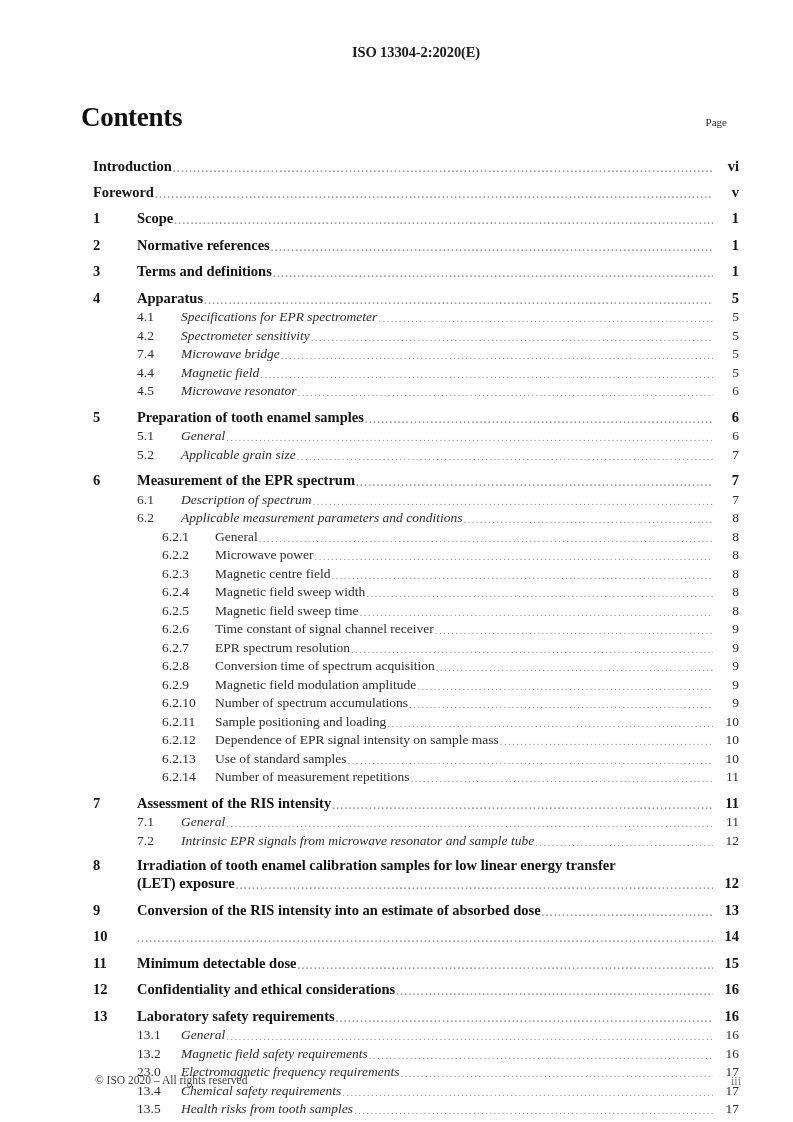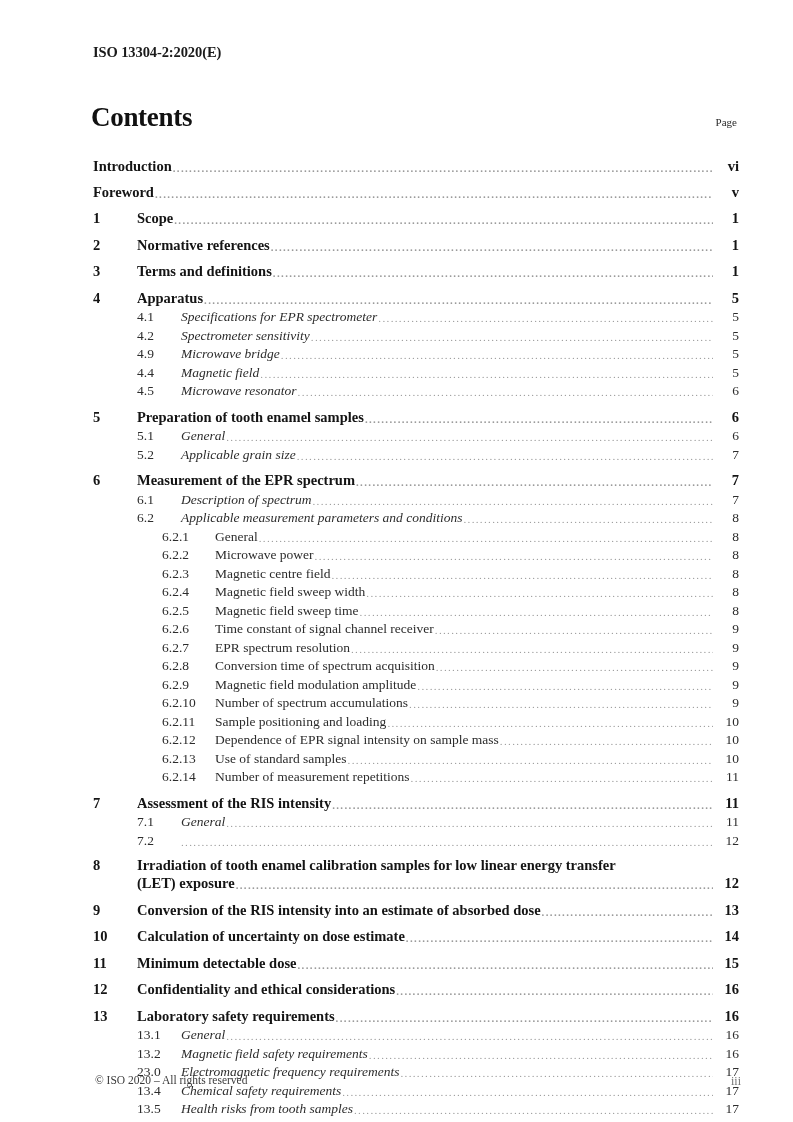--- a/index.html
+++ b/index.html
@@ -22,32 +22,32 @@
     height: 1122px;
     overflow: hidden;
   }
 
   
   .doc-header {
     position: absolute;
     top: 44px;
     left: 93px;
     width: 646px;
-    text-align: left;
+    text-align: center;
     font-weight: bold;
     font-size: 14.5px;
     letter-spacing: -0.1px;
     color: #1a1a1a;
   }
 
   
   .title-row {
     position: absolute;
     top: 104px;
-    left: 91px;
+    left: 81px;
     width: 646px;
     display: flex;
     align-items: baseline;
     justify-content: space-between;
   }
   .contents-title {
     font-size: 27px;
     font-weight: bold;
     letter-spacing: -0.3px;
     line-height: 1;
@@ -244,21 +244,21 @@
         <span class="leader"></span>
         <span class="pg">5</span>
       </div>
       <div class="toc-entry lvl-2">
         <span class="num">4.2</span>
         <span class="label">Spectrometer sensitivity</span>
         <span class="leader"></span>
         <span class="pg">5</span>
       </div>
       <div class="toc-entry lvl-2">
-        <span class="num">4.9</span>
+        <span class="num">7.4</span>
         <span class="label">Microwave bridge</span>
         <span class="leader"></span>
         <span class="pg">5</span>
       </div>
       <div class="toc-entry lvl-2">
         <span class="num">4.4</span>
         <span class="label">Magnetic field</span>
         <span class="leader"></span>
         <span class="pg">5</span>
       </div>
@@ -395,20 +395,21 @@
         <span class="pg">11</span>
       </div>
       <div class="toc-entry lvl-2">
         <span class="num">7.1</span>
         <span class="label">General</span>
         <span class="leader"></span>
         <span class="pg">11</span>
       </div>
       <div class="toc-entry lvl-2">
         <span class="num">7.2</span>
+        <span class="label">Intrinsic EPR signals from microwave resonator and sample tube</span>
         <span class="leader"></span>
         <span class="pg">12</span>
       </div>
       <div class="toc-entry lvl-1 wrap">
         <div class="first-line">
           <span class="num">8</span>
           <span class="label-wide">Irradiation of tooth enamel calibration samples for low linear energy transfer</span>
         </div>
         <div class="second-line">
           <span class="indent"></span>
@@ -418,21 +419,20 @@
         </div>
       </div>
       <div class="toc-entry lvl-1">
         <span class="num">9</span>
         <span class="label">Conversion of the RIS intensity into an estimate of absorbed dose</span>
         <span class="leader"></span>
         <span class="pg">13</span>
       </div>
       <div class="toc-entry lvl-1">
         <span class="num">10</span>
-        <span class="label">Calculation of uncertainty on dose estimate</span>
         <span class="leader"></span>
         <span class="pg">14</span>
       </div>
       <div class="toc-entry lvl-1">
         <span class="num">11</span>
         <span class="label">Minimum detectable dose</span>
         <span class="leader"></span>
         <span class="pg">15</span>
       </div>
       <div class="toc-entry lvl-1">

